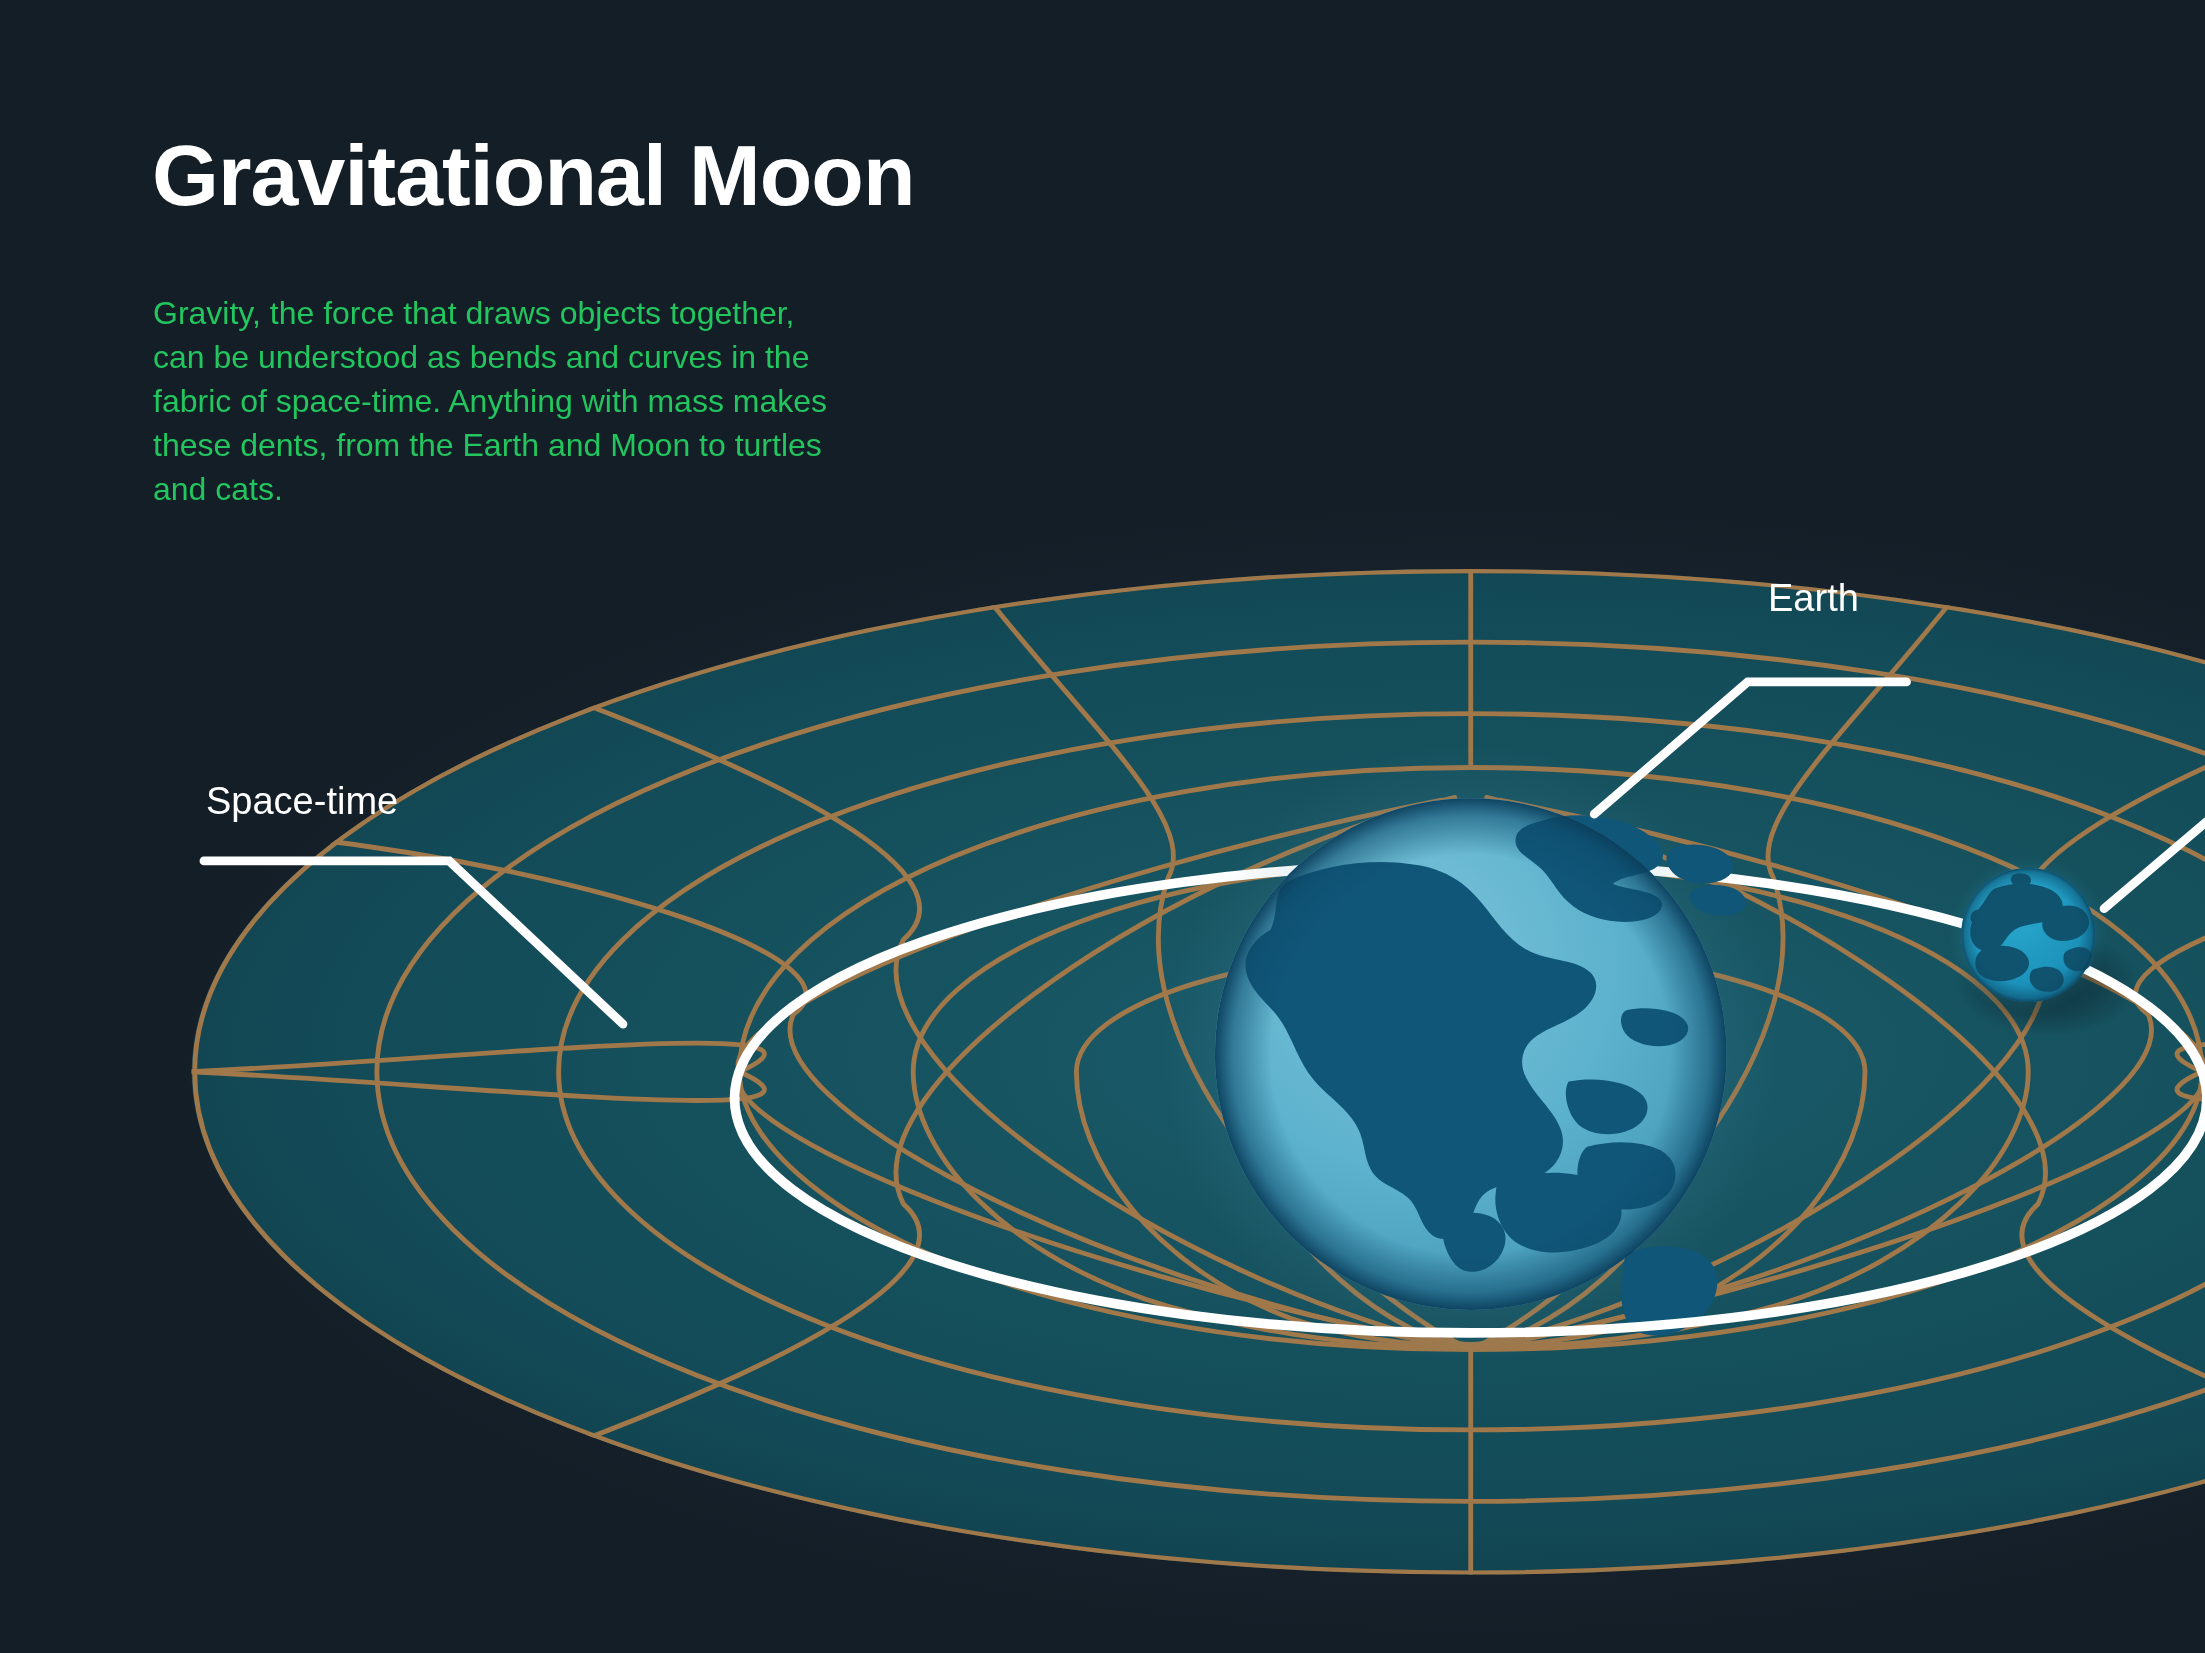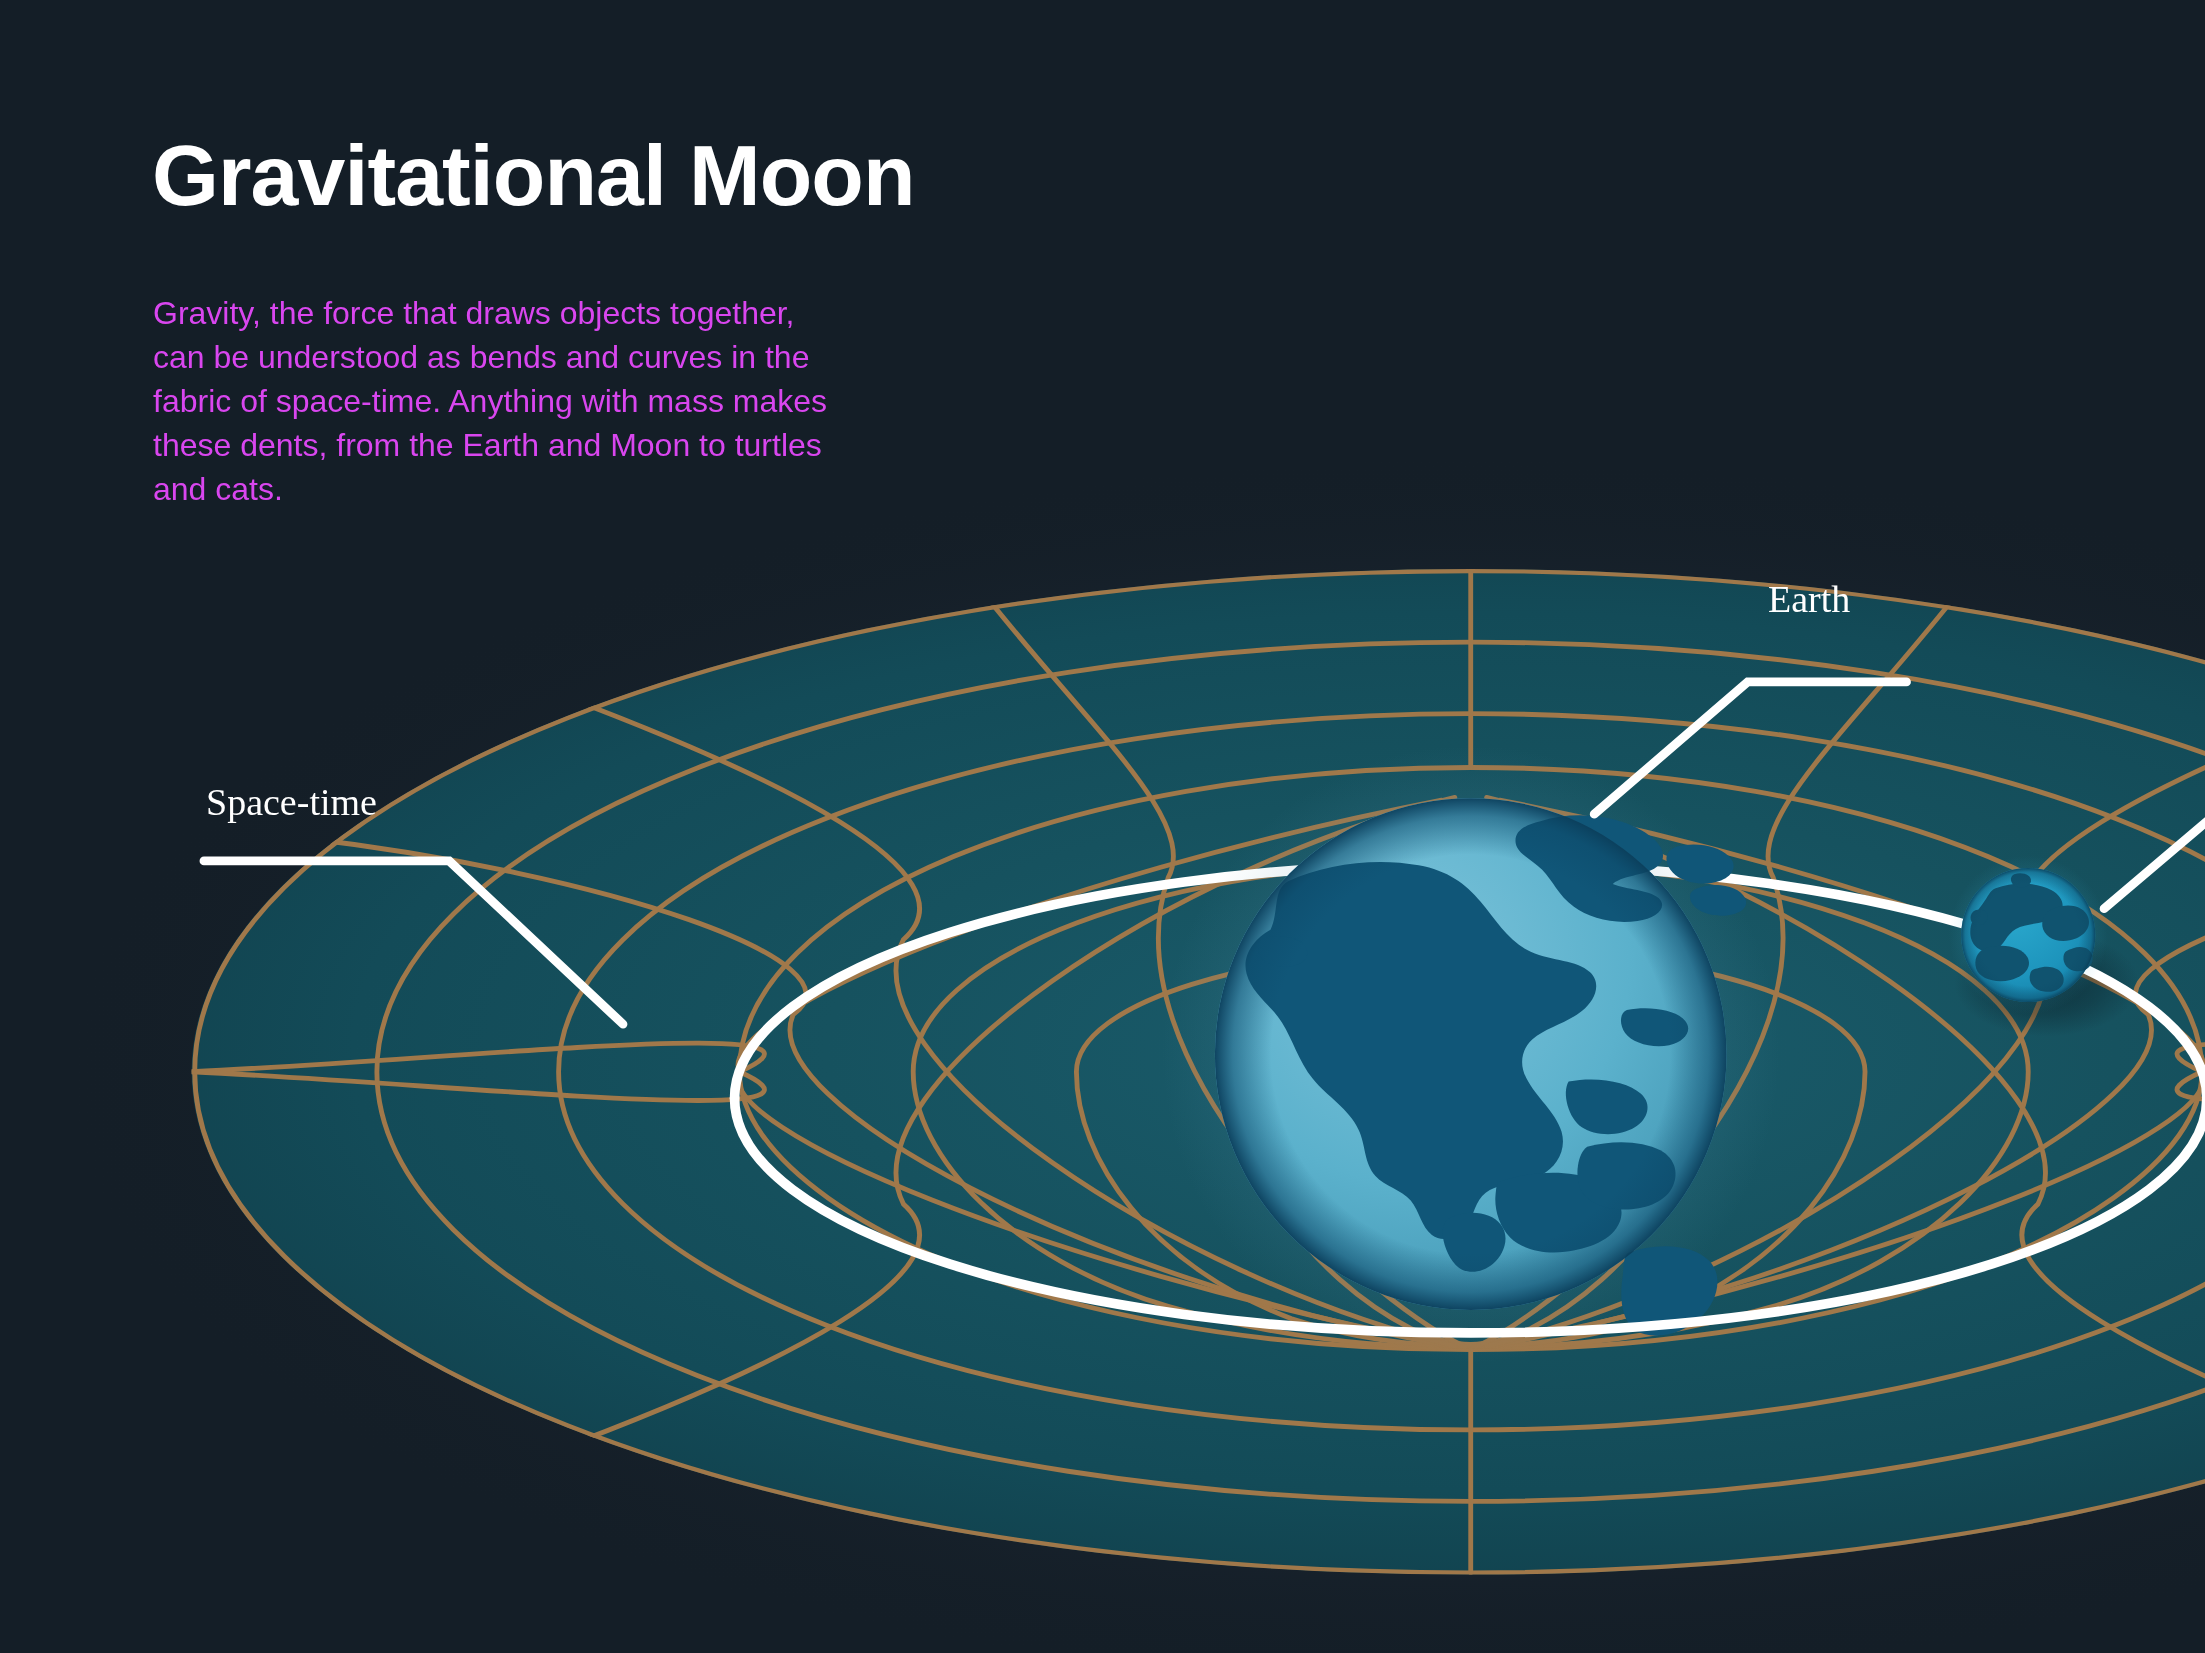--- a/index.html
+++ b/index.html
@@ -25,25 +25,25 @@
     color:#ffffff;
     white-space:nowrap;
   }
   #page-desc{
     position:absolute;left:153px;top:291px;
     width:688px;
     font-family:"Liberation Sans",sans-serif;
     font-weight:400;
     font-size:32px;
     line-height:44px;
-    color:#d946ef;
+    color:#22c55e;
   }
   .callout-label{
     position:absolute;
-    font-family:Liberation Serif, serif;
+    font-family:Liberation Sans, sans-serif;
     font-size:38px;
     color:#ffffff;
     white-space:nowrap;
     letter-spacing:0px;
   }
   #label-spacetime{left:206px;top:780px;text-align:right;}
   #label-earth{left:1768px;top:577px;}
 </style>
 </head>
 <body>

